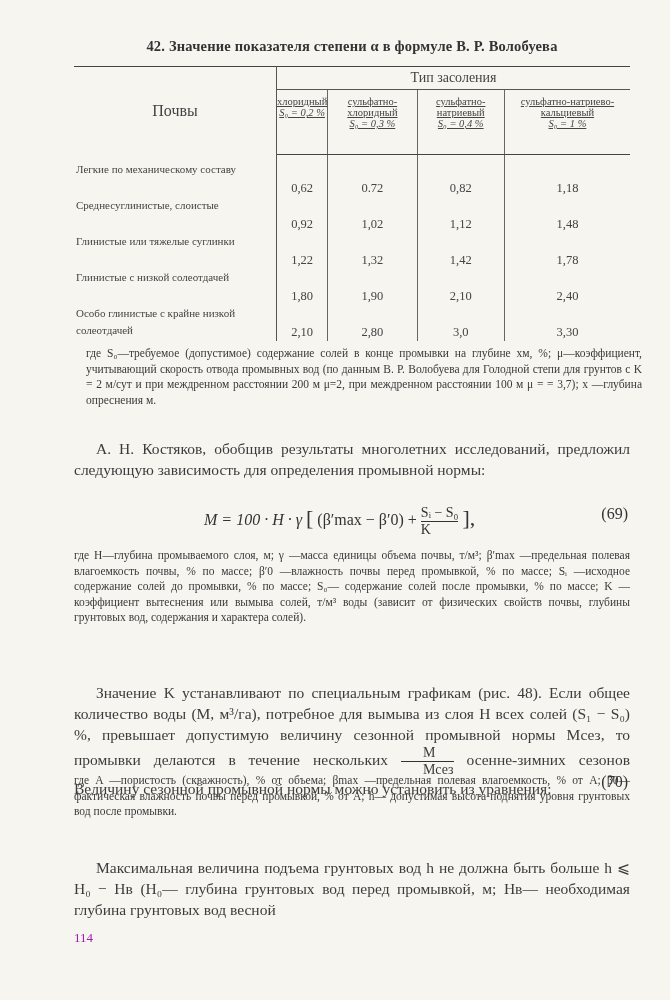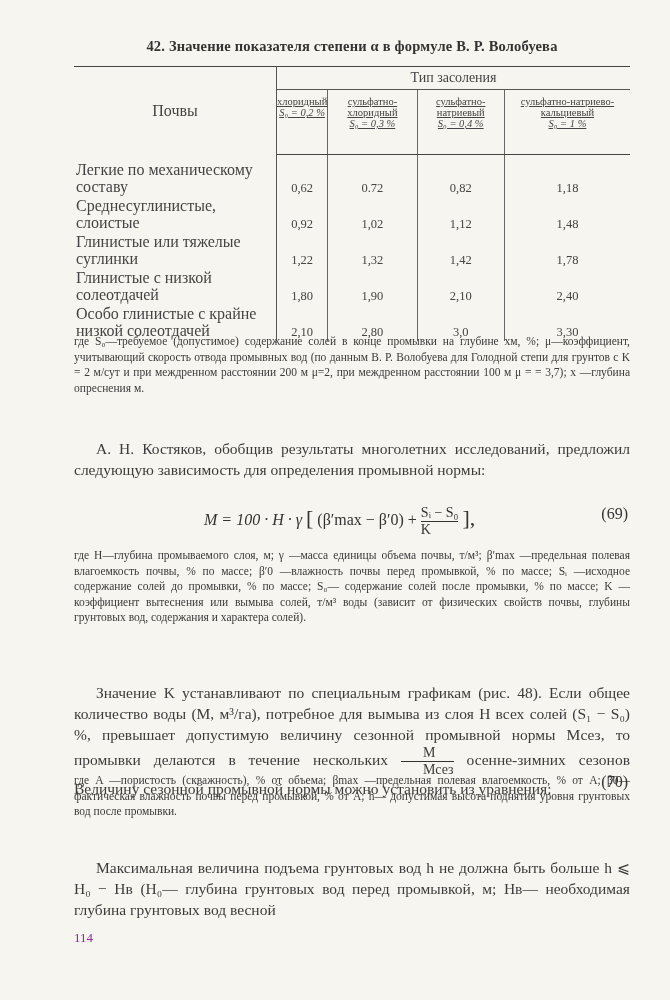--- a/index.html
+++ b/index.html
@@ -20,21 +20,21 @@
     position: absolute; top: 66px; left: 0; width: 556px;
     border-collapse: collapse; font-size: 12px; color: #444;
   }
   .tbl th, .tbl td { padding: 0; font-weight: normal; }
   .tbl thead tr.r1 th { border-top: 1.5px solid #444; }
   .tbl th.pochvy { width: 202px; border-right: 1px solid #555; text-align: center; font-size: 16px; }
   .tbl th.group { border-bottom: 1px solid #555; height: 22px; font-size: 14px; }
   .tbl th.col { font-size: 10.5px; line-height: 11px; text-align: center; vertical-align: top; padding-top: 6px; height: 58px; border-right: 1px solid #666; }
   .tbl th.col.last { border-right: none; }
   .tbl thead tr.r2 th { border-bottom: 1.5px solid #444; text-decoration: underline; }
-  .tbl td.soil { font-size: 16px; line-height: 17px; text-align: left; padding-left: 2px; border-right: 1px solid #555; vertical-align: top; }
+  .tbl td.soil { font-size: 11px; line-height: 17px; text-align: left; padding-left: 2px; border-right: 1px solid #555; vertical-align: top; }
   .tbl td.v { text-align: center; vertical-align: bottom; font-size: 12.5px; border-right: 1px solid #666; padding-bottom: 1px; }
   .tbl td.v.last { border-right: none; }
   .tbl tbody tr td { height: 35px; }
   .tbl tbody tr.first td { padding-top: 6px; }
   .small { position: absolute; left: 0; width: 556px; font-size: 11.5px; line-height: 15.6px; text-align: justify; color: #3a3a3a; }
   .body { position: absolute; left: 0; width: 556px; font-size: 15.5px; line-height: 21px; text-align: justify; color: #3c3c3c; }
   .indent { text-indent: 22px; }
   .formula { position: absolute; left: 0; width: 556px; font-size: 16px; color: #333; }
   .formula .expr { position: absolute; left: 130px; top: 0; white-space: nowrap; }
   .formula .num { position: absolute; right: 2px; top: 0; text-align: right; }
@@ -95,21 +95,21 @@
       <tr>
         <td class="soil">Особо глинистые с крайне низкой солеотдачей</td>
         <td class="v">2,10</td>
         <td class="v">2,80</td>
         <td class="v">3,0</td>
         <td class="v last">3,30</td>
       </tr>
     </tbody>
   </table>
 
-  <p class="small" style="top:334px;margin:0;">где S₀—требуемое (допустимое) содержание солей в конце промывки на глубине xм, %; μ—коэффициент, учитывающий скорость отвода промывных вод (по данным В. Р. Волобуева для Голодной степи для грунтов с K = 2 м/сут и при междренном расстоянии 200 м μ=2, при междренном расстоянии 100 м μ = = 3,7); x —глубина опреснения м.</p>
+  <p class="small" style="top:334px;margin:12px;">где S₀—требуемое (допустимое) содержание солей в конце промывки на глубине xм, %; μ—коэффициент, учитывающий скорость отвода промывных вод (по данным В. Р. Волобуева для Голодной степи для грунтов с K = 2 м/сут и при междренном расстоянии 200 м μ=2, при междренном расстоянии 100 м μ = = 3,7); x —глубина опреснения м.</p>
 
   <p class="body indent" style="top:438px;margin:0;">А. Н. Костяков, обобщив результаты многолетних исследований, предложил следующую зависимость для определения промывной нормы:</p>
 
   <div class="formula" style="top:505px;height:40px;">
     <span class="expr">
       <i>M = 100 · H · γ</i>
       <span style="font-size:22px;">[</span>
       <span>(β′max − β′0) +</span>
       <span class="frac"><span>Sᵢ − S₀</span><span class="den">K</span></span>
       <span style="font-size:22px;">],</span>

